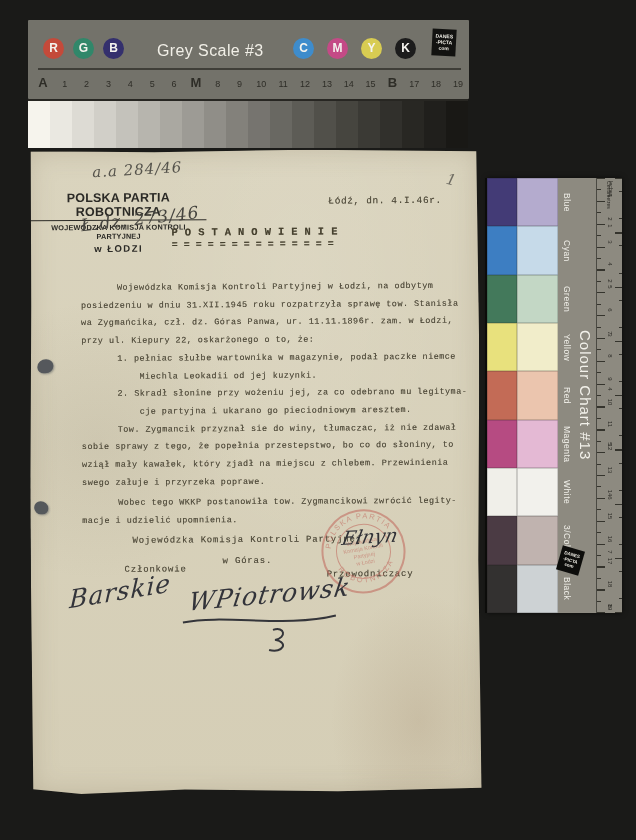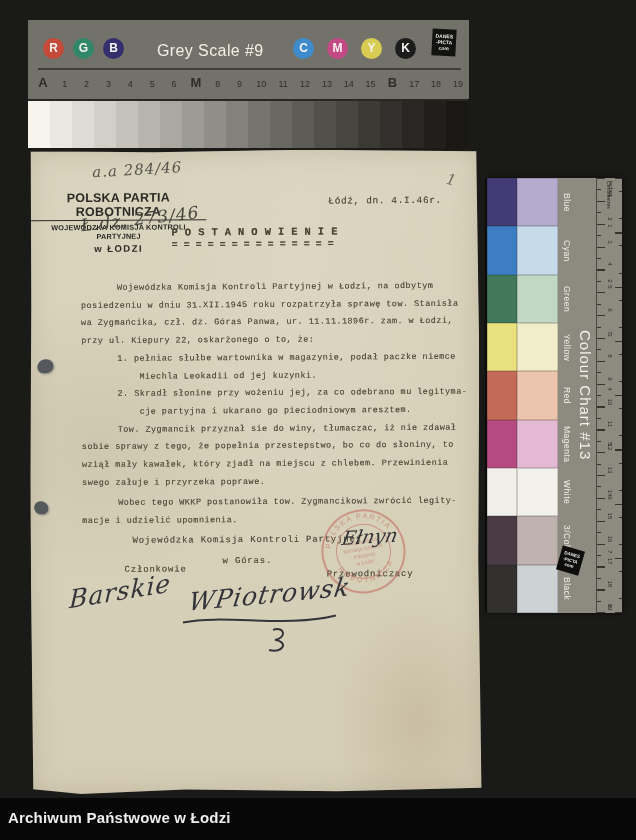--- a/index.html
+++ b/index.html
@@ -105,21 +105,21 @@
 <body>
 
 <div id="stage">
 
   <div id="topbar" class="abs">
     <div id="rgb-group" class="abs circle-group">
         <div class="cal-circle" style="background: rgb(196, 74, 58);">R</div>
         <div class="cal-circle" style="background: rgb(49, 135, 106);">G</div>
         <div class="cal-circle" style="background: rgb(52, 48, 109);">B</div>
       </div>
-    <div id="bar-title" class="abs">Grey Scale #9</div>
+    <div id="bar-title" class="abs">Grey Scale #3</div>
     <div id="cmyk-group" class="abs circle-group">
         <div class="cal-circle" style="background: rgb(62, 140, 204);">C</div>
         <div class="cal-circle" style="background: rgb(196, 74, 134);">M</div>
         <div class="cal-circle" style="background: rgb(216, 204, 82);">Y</div>
         <div class="cal-circle" style="background: rgb(28, 28, 28);">K</div>
       </div>
     <div id="bar-logo" class="abs">
         <div>DANES</div>
         <div>-PICTA</div>
         <div>com</div>
@@ -327,17 +327,14 @@
           <div class="rnum inch" style="top: 425.4px;">8</div>
         </div>
     </div>
     <div id="chart-logo" class="abs">
         <div>DANES</div>
         <div>-PICTA</div>
         <div>com</div>
       </div>
   </div>
 
-  <div id="footer-band" class="abs">
-    <div id="footer-text" class="abs">Archiwum Państwowe w Łodzi</div>
-  </div>
 
 </div>
 
 </body></html>

